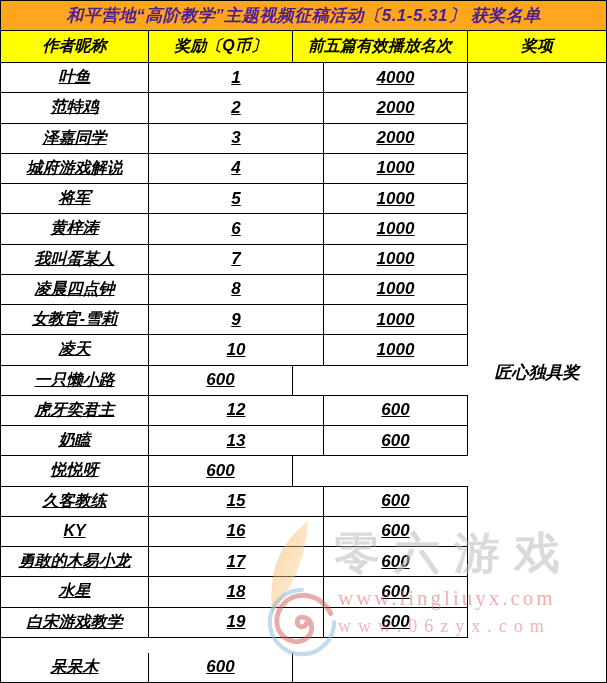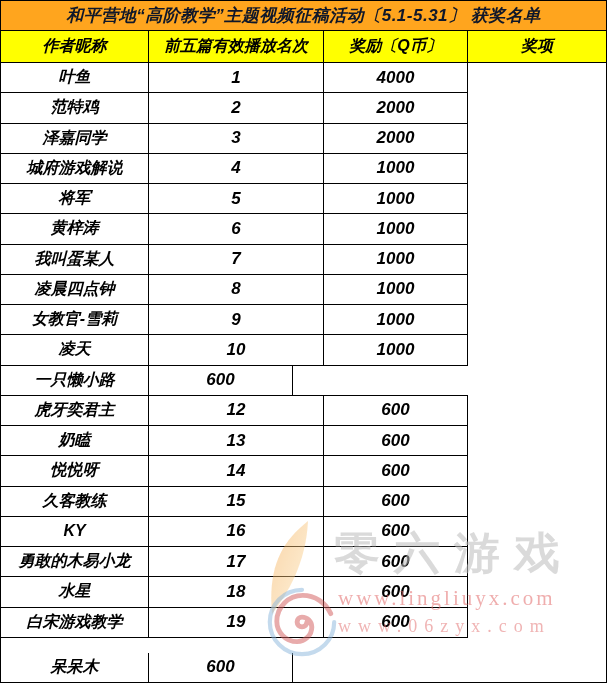--- a/index.html
+++ b/index.html
@@ -21,21 +21,21 @@
     display:flex;flex-direction:column;
     position:relative;
     background:#fff;
   }
   .title-bar{
     height:30px;flex:0 0 30px;
     background:var(--title-bg);
     border-bottom:1px solid var(--border);
     display:flex;align-items:center;justify-content:center;
     font-size:17px;font-weight:bold;font-style:italic;
-    color:#0f172a;letter-spacing:0.5px;
+    color:#4c1d95;letter-spacing:0.5px;
     white-space:nowrap;
   }
   .header-row{
     height:32px;flex:0 0 32px;
     background:var(--header-bg);
     display:flex;
     border-bottom:1px solid var(--border);
   }
   .hcell{
     display:flex;align-items:center;justify-content:center;
@@ -46,21 +46,21 @@
   .hcell:last-child{border-right:none;}
   .c1{width:148px;}
   .c2{width:175px;}
   .c3{width:144px;}
   .c4{width:140px;flex:1;}
   .body{
     flex:1;display:flex;
   }
   .rows-col{
     width:467px;flex:0 0 467px;
-    display:flex;flex-direction:column;
+    display:flex;flex-direction:column;text-decoration:underline;
   }
   .row{
     flex:1;display:flex;
     border-bottom:1px solid var(--border);
   }
   .row:last-of-type{border-bottom:none;margin-top:15px;}
   .cell{
     display:flex;align-items:center;justify-content:center;
     font-size:16px;font-weight:bold;font-style:italic;color:#000;
     border-right:1px solid var(--border);
@@ -110,22 +110,22 @@
 </style>
 </head>
 <body>
 
 <div class="sheet">
 
   <div class="title-bar">和平营地“高阶教学”主题视频征稿活动〔5.1-5.31〕 获奖名单</div>
 
   <div class="header-row">
     <div class="hcell c1">作者昵称</div>
+    <div class="hcell c3">奖励〔Q币〕</div>
     <div class="hcell c2">前五篇有效播放名次</div>
-    <div class="hcell c3">奖励〔Q币〕</div>
     <div class="hcell c4">奖项</div>
   </div>
 
   <div class="body">
     <div class="rows-col">
 
         <div class="row">
           <div class="cell c1">叶鱼</div>
           <div class="cell c2 num">1</div>
           <div class="cell c3 num">4000</div>
@@ -197,21 +197,20 @@
         </div>
 
         <div class="row">
           <div class="cell c1">奶瞌</div>
           <div class="cell c2 num">13</div>
           <div class="cell c3 num">600</div>
         </div>
 
         <div class="row">
           <div class="cell c1">悦悦呀</div>
-          <div class="cell c2 num">14</div>
           <div class="cell c3 num">600</div>
         </div>
 
         <div class="row">
           <div class="cell c1">久客教练</div>
           <div class="cell c2 num">15</div>
           <div class="cell c3 num">600</div>
         </div>
 
         <div class="row">
@@ -237,20 +236,21 @@
           <div class="cell c2 num">19</div>
           <div class="cell c3 num">600</div>
         </div>
 
         <div class="row">
           <div class="cell c1">呆呆木</div>
           <div class="cell c3 num">600</div>
         </div>
 
     </div>
+    <div class="award-col">匠心独具奖</div>
   </div>
 
   <div class="watermark">
     <svg class="wm-flame" viewBox="0 0 52 95" xmlns="http://www.w3.org/2000/svg">
       <defs>
         <linearGradient id="flameGrad" x1="0" y1="0" x2="1" y2="1">
           <stop offset="0" stop-color="#F6A341"></stop>
           <stop offset="1" stop-color="#FBE3AE"></stop>
         </linearGradient>
       </defs>

